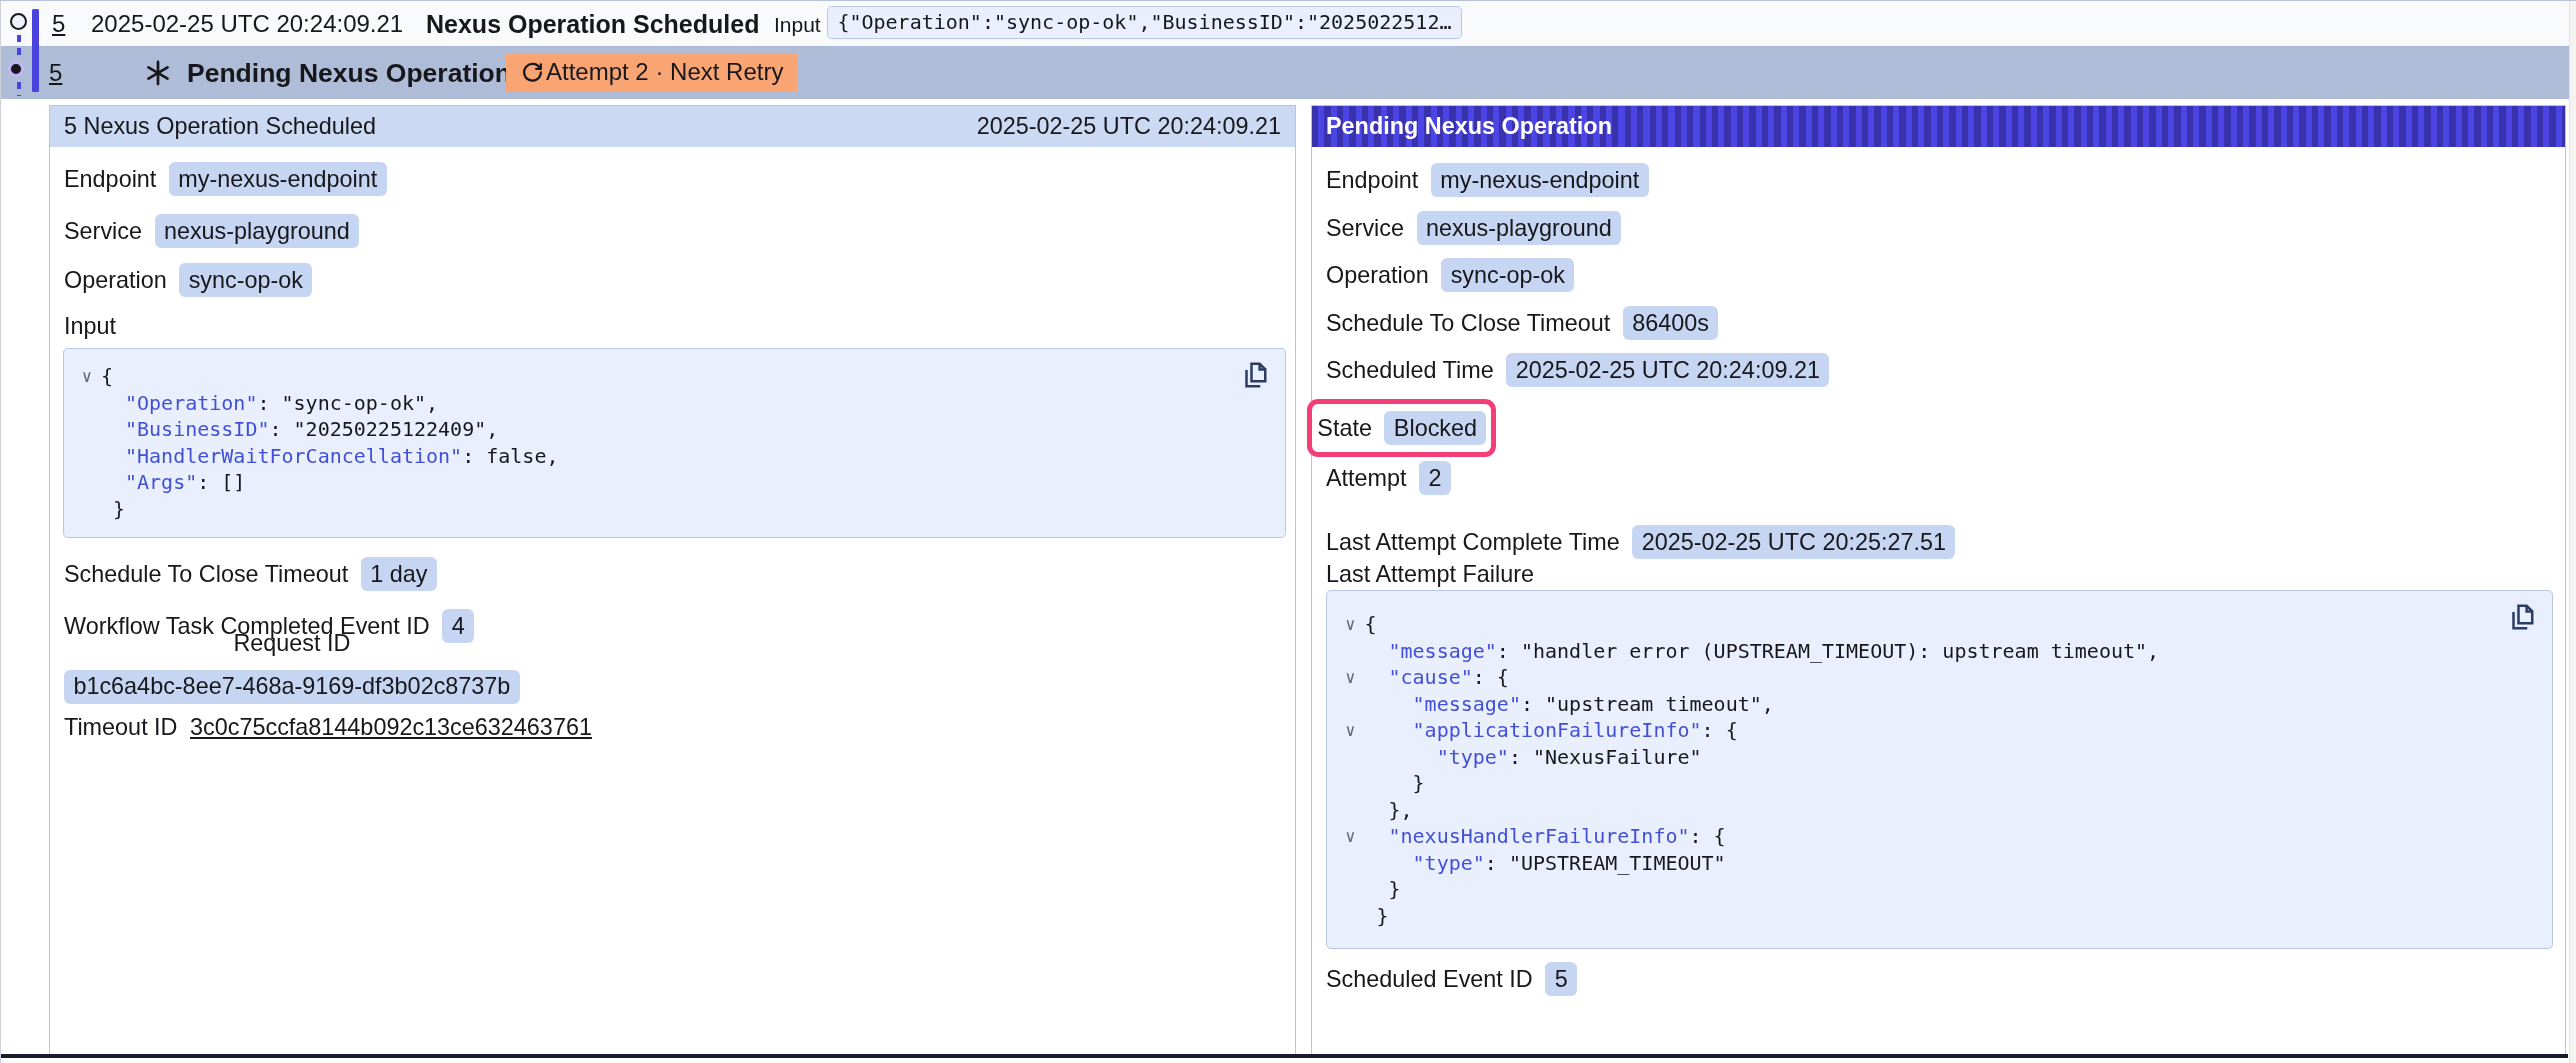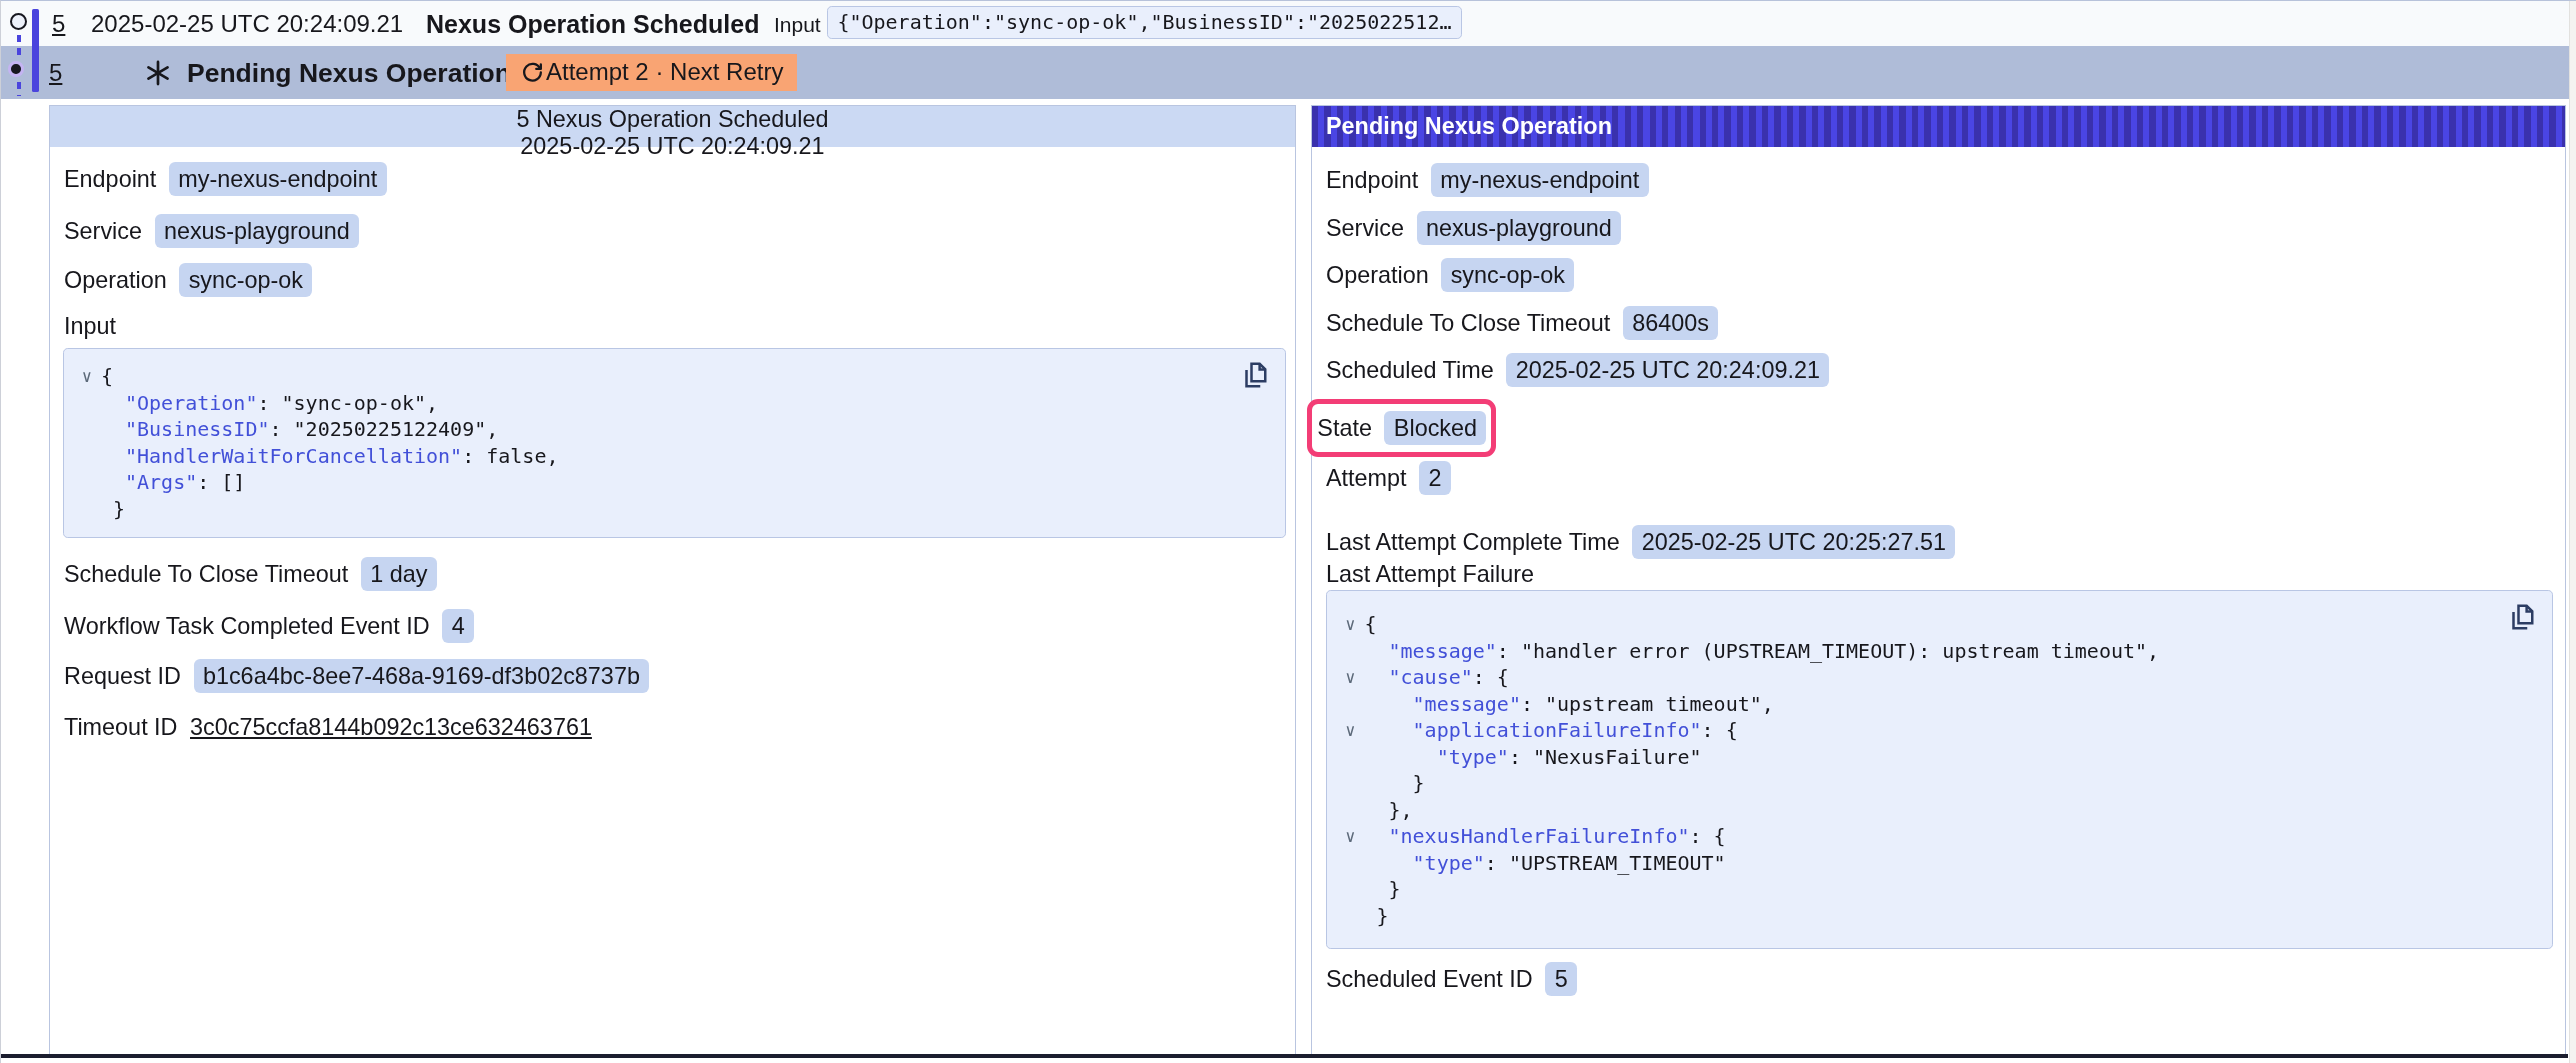--- a/index.html
+++ b/index.html
@@ -45,21 +45,21 @@
     background:#17171f;border:3.1px solid #c4b4f2;}
 
   
   .panel{position:absolute;top:104px;height:950px;background:#ffffff;border:1.6px solid #b9c5e0;}
   #left-panel{left:48px;width:1247px;}
   #right-panel{left:1310px;width:1255px;}
   .panel-header{
     position:absolute;top:0;left:0;right:0;height:41px;display:flex;
     align-items:center;justify-content:space-between;padding:0 14px;font-size:23.4px;
   }
-  #left-panel .panel-header{background:var(--header-bg,#cbd9f3);flex-direction:column;}
+  #left-panel .panel-header{background:var(--header-bg,#cbd9f3);}
   #right-panel .panel-header{
     background:repeating-linear-gradient(90deg,var(--stripe-dark,#3a31ad) 0 6.2px,var(--stripe-light,#4a45e4) 6.2px 12.5px);
     color:#ffffff;font-weight:600;
   }
   .frow{position:absolute;left:14px;height:36px;display:flex;align-items:center;gap:12.5px;white-space:nowrap;}
   .flabel{font-size:23.4px;}
   .fbadge{
     background:var(--badge-bg,#c6d5f1);border-radius:6.2px;padding:3.9px 9.4px;
     font-size:23.4px;display:inline-block;
   }
@@ -182,21 +182,21 @@
     </div>
 
   <div class="frow" style="top:450px;">
     <span class="flabel">Schedule To Close Timeout</span>
     <span class="fbadge">1 day</span>
   </div>
   <div class="frow" style="top:502px;">
     <span class="flabel">Workflow Task Completed Event ID</span>
     <span class="fbadge">4</span>
   </div>
-  <div class="frow" style="top:552px;">
+  <div class="frow" style="top:524px;flex-direction:column;">
     <span class="flabel">Request ID</span>
     <span class="fbadge">b1c6a4bc-8ee7-468a-9169-df3b02c8737b</span>
   </div>
   <div class="frow" style="top:603px;">
     <span class="flabel">Timeout ID</span>
     <span class="flink">3c0c75ccfa8144b092c13ce632463761</span>
   </div>
 </div>
 
 <div class="panel" id="right-panel">

